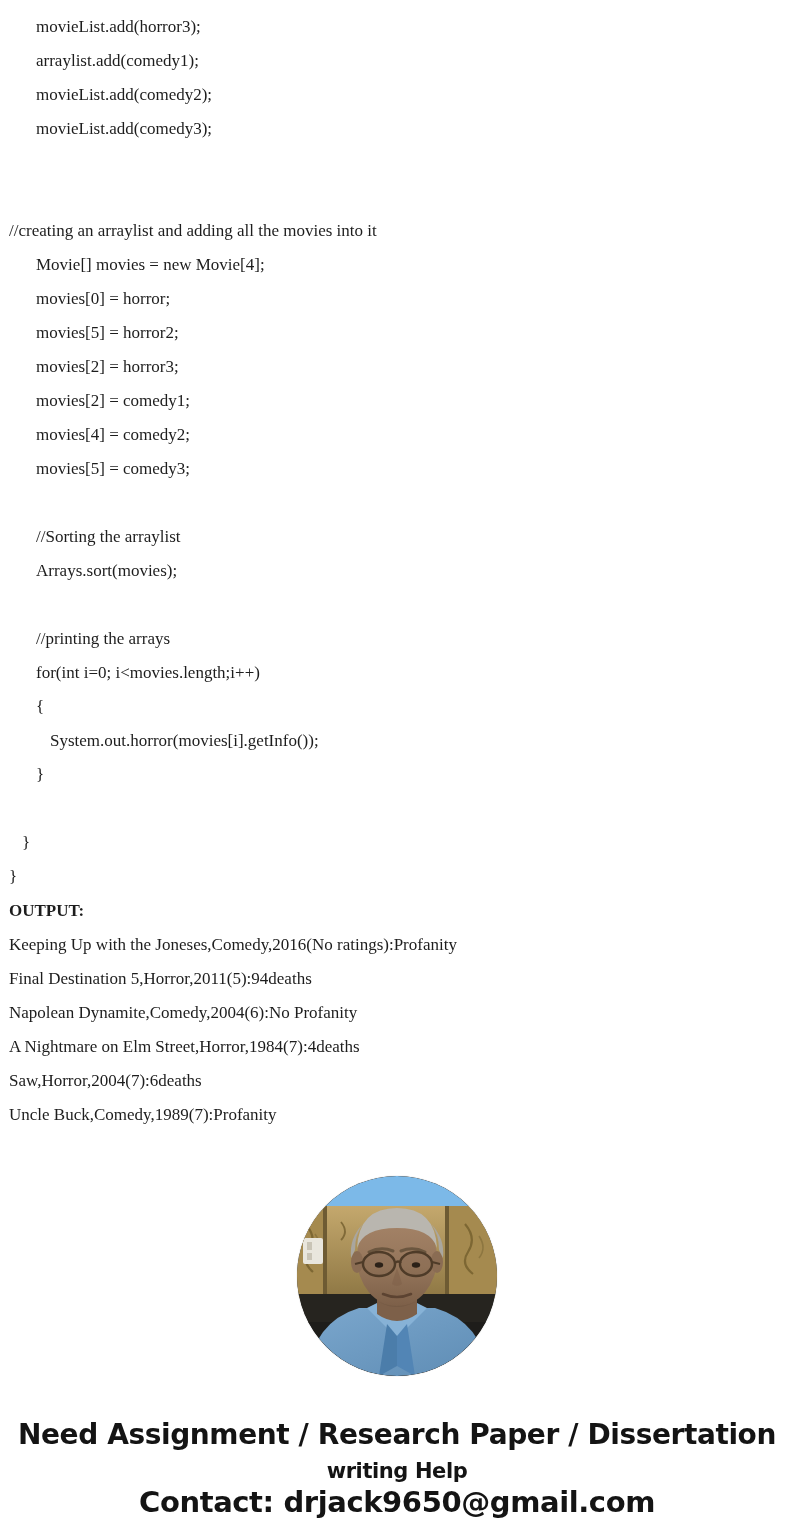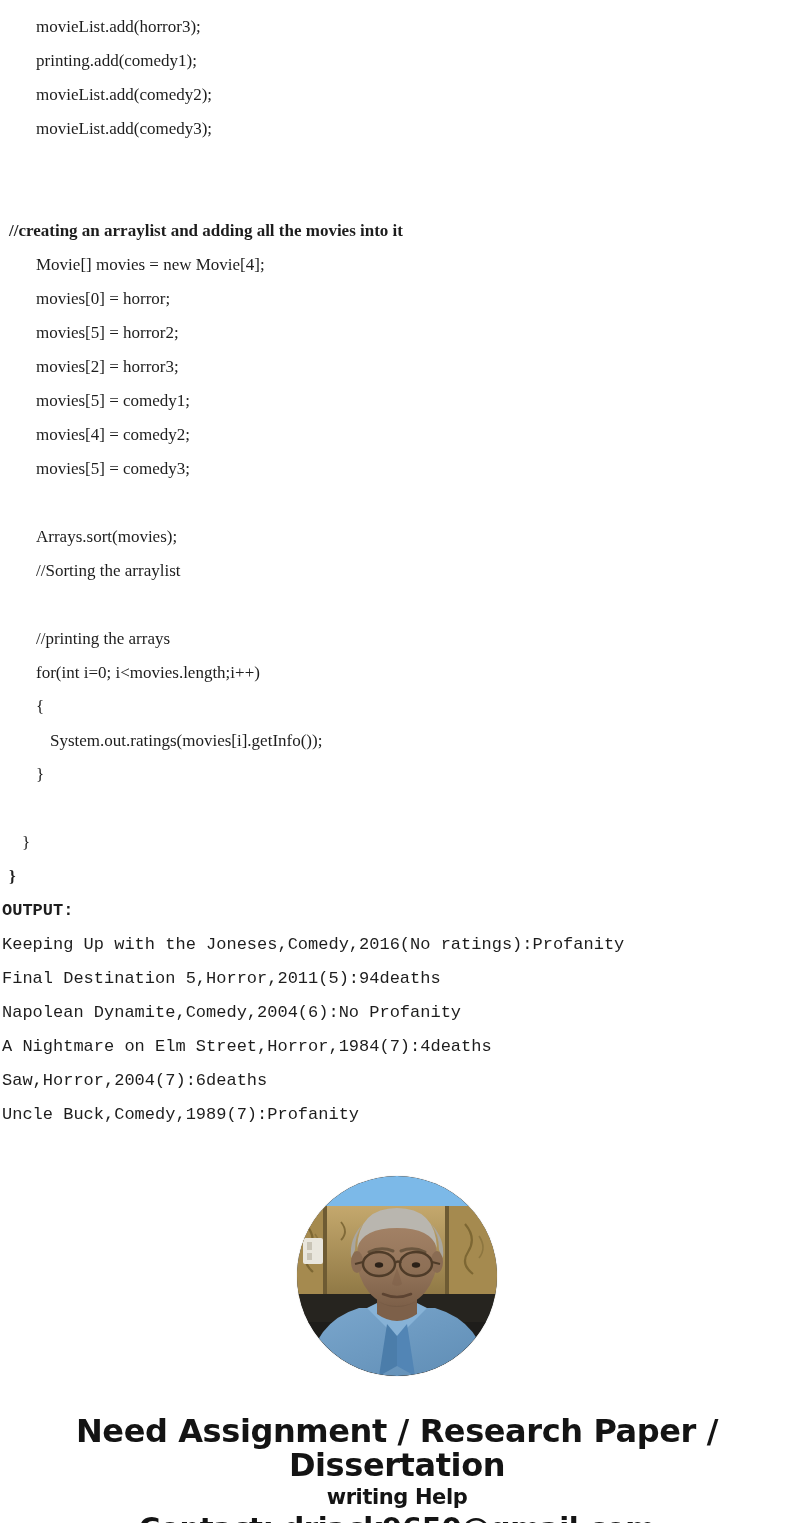--- a/index.html
+++ b/index.html
@@ -35,36 +35,36 @@
     line-height: 34px;
     height: 34px;
     color: #1d1d1d;
     white-space: pre;
     padding-left: 9px;
     box-sizing: border-box;
   }
   .line.blank {
     height: 34px;
   }
-  .line.ind0  { padding-left: 9px; font-weight: bold; }
+  .line.ind0  { padding-left: 9px; }
   .line.ind1  { padding-left: 22px; }
   .line.ind2  { padding-left: 36px; }
   .line.ind3  { padding-left: 50px; }
 
   .line.bold {
     font-weight: bold;
   }
 
   
   .out-line {
-    font-family: Liberation Mono, monospace;
+    font-family: Liberation Serif, serif;
     font-size: 17px;
     line-height: 34px;
     height: 34px;
-    padding-left: 2px;
+    padding-left: 9px;
     color: #1d1d1d;
     white-space: pre;
     box-sizing: border-box;
   }
 
   
   .avatar-wrap {
     width: 794px;
     display: flex;
     justify-content: center;
@@ -85,63 +85,63 @@
   .promo {
     margin-top: 38px;
     text-align: center;
     font-family: "DejaVu Sans", "Liberation Sans", sans-serif;
     font-weight: bold;
     color: #141414;
     letter-spacing: -0.4px;
     padding: 0 14px;
   }
   .promo-line1 {
-    font-size: 32px;
-    line-height: 34px;
+    font-size: 28px;
+    line-height: 42px;
     display: block;
   }
   .promo-line2 {
     font-size: 21px;
     line-height: 31px;
     display: block;
   }
   .promo-line3 {
     font-size: 29px;
     line-height: 31px;
     display: block;
   }
 </style>
 </head>
 <body>
 
 <div class="page">
 
   <div class="doc-block" id="code-listing">
       <div class="line ind2">movieList.add(horror3);</div>
-      <div class="line ind2">printing.add(comedy1);</div>
+      <div class="line ind2">arraylist.add(comedy1);</div>
       <div class="line ind2">movieList.add(comedy2);</div>
       <div class="line ind2">movieList.add(comedy3);</div>
       <div class="line ind0 blank"></div>
       <div class="line ind0 blank"></div>
       <div class="line ind0">//creating an arraylist and adding all the movies into it</div>
       <div class="line ind2">Movie[] movies = new Movie[4];</div>
       <div class="line ind2">movies[0] = horror;</div>
       <div class="line ind2">movies[5] = horror2;</div>
       <div class="line ind2">movies[2] = horror3;</div>
-      <div class="line ind2">movies[5] = comedy1;</div>
+      <div class="line ind2">movies[2] = comedy1;</div>
       <div class="line ind2">movies[4] = comedy2;</div>
       <div class="line ind2">movies[5] = comedy3;</div>
       <div class="line ind0 blank"></div>
+      <div class="line ind2">//Sorting the arraylist</div>
       <div class="line ind2">Arrays.sort(movies);</div>
-      <div class="line ind2">//Sorting the arraylist</div>
       <div class="line ind0 blank"></div>
       <div class="line ind2">//printing the arrays</div>
       <div class="line ind2">for(int i=0; i&lt;movies.length;i++)</div>
       <div class="line ind2">{</div>
-      <div class="line ind3">System.out.ratings(movies[i].getInfo());</div>
+      <div class="line ind3">System.out.horror(movies[i].getInfo());</div>
       <div class="line ind2">}</div>
       <div class="line ind0 blank"></div>
       <div class="line ind1">}</div>
       <div class="line ind0">}</div>
     </div>
 
   <div class="out-line line bold">OUTPUT:</div>
 
   <div id="output-listing">
       <div class="out-line">Keeping Up with the Joneses,Comedy,2016(No ratings):Profanity</div>

